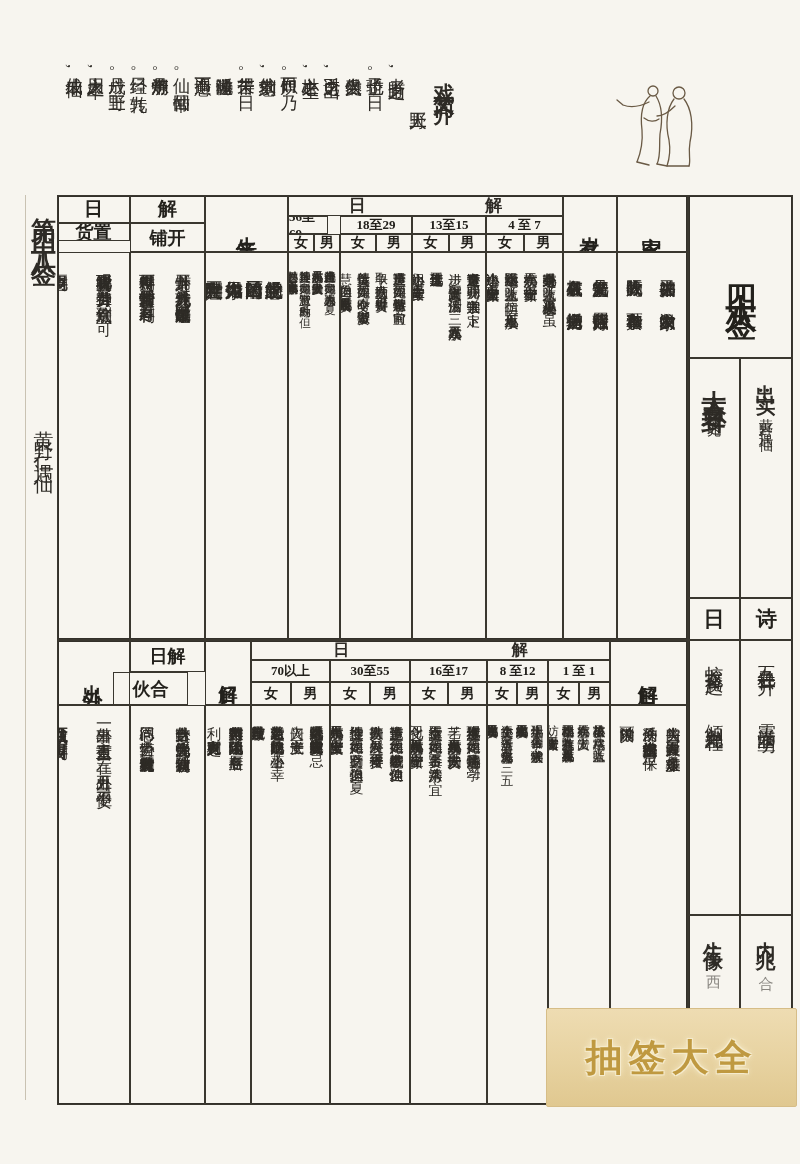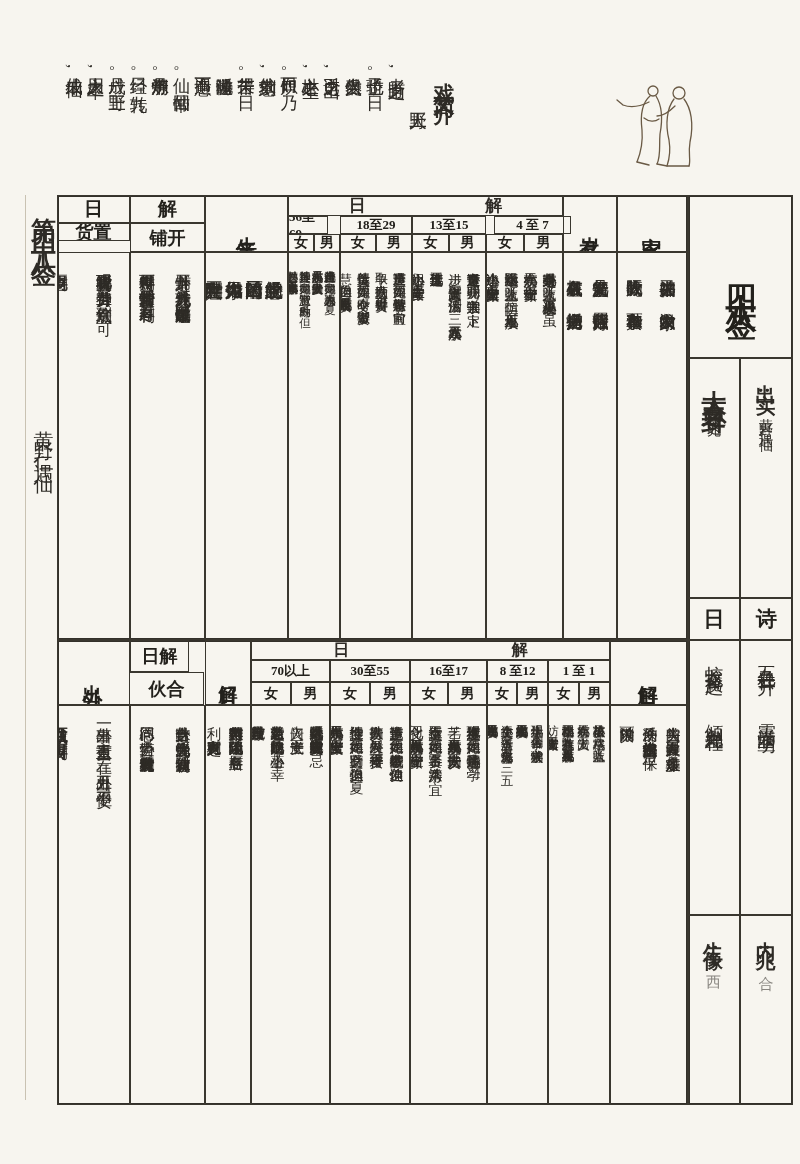--- a/index.html
+++ b/index.html
@@ -30,21 +30,21 @@
   
   #uOut{left:57px;top:195px;width:631px;height:445px;}
   #uh-ri{left:57px;top:195px;width:73px;height:28px;font-size:19px;}
   #uh-huozhi{left:57px;top:223px;width:73px;height:18px;font-size:18px;}
   #uh-jie{left:130px;top:195px;width:75px;height:28px;font-size:19px;}
   #uh-kaipu{left:130px;top:223px;width:75px;height:29px;font-size:18px;}
   #uh-shengyi{left:205px;top:195px;width:83px;height:57px;font-size:21px;letter-spacing:4px;}
   #uh-span{left:288px;top:195px;width:275px;height:21px;font-size:17px;}
   .ulab{top:216px;height:18px;font-size:13px;}
   #uh-a0{left:288px;width:40px;} #uh-a1{left:340px;width:72px;}
-  #uh-a2{left:412px;width:74px;} #uh-a3{left:486px;width:77px;margin-left:8px;}
+  #uh-a2{left:412px;width:74px;} #uh-a3{left:486px;width:77px;}
   .ufm{top:234px;height:18px;font-size:14px;}
   #uf0{left:288px;width:26px;} #um0{left:314px;width:26px;}
   #uf1{left:340px;width:36px;} #um1{left:376px;width:36px;}
   #uf2{left:412px;width:37px;} #um2{left:449px;width:37px;}
   #uf3{left:486px;width:38px;} #um3{left:524px;width:39px;}
   #uh-suijun{left:563px;top:195px;width:54px;height:57px;font-size:20px;letter-spacing:3px;}
   #uh-jiazhai{left:617px;top:195px;width:71px;height:57px;font-size:20px;letter-spacing:3px;}
   
   .ubody{top:252px;height:388px;}
   #uc-huozhi{left:57px;width:73px;font-size:16px;line-height:44px;}
@@ -52,22 +52,22 @@
   #uc-shengyi{left:205px;width:83px;font-size:18px;line-height:20px;padding-top:14px;}
   #uc-a56{left:288px;width:52px;font-size:11.5px;line-height:12.5px;}
   #uc-a18{left:340px;width:72px;font-size:13px;line-height:18px;}
   #uc-a13{left:412px;width:74px;font-size:13.5px;line-height:18.5px;}
   #uc-a4{left:486px;width:77px;font-size:14px;line-height:19px;}
   #uc-suijun{left:563px;width:54px;font-size:16.5px;line-height:26px;padding-top:14px;}
   #uc-jiazhai{left:617px;width:71px;font-size:16.5px;line-height:33px;padding-top:14px;}
   
   #lOut{left:57px;top:640px;width:631px;height:465px;}
   #lh-chuwai{left:57px;top:640px;width:73px;height:65px;font-size:20px;letter-spacing:4px;}
-  #lh-rijie{left:130px;top:640px;width:59px;height:32px;font-size:18px;}
-  #lh-huohe{left:129px;top:672px;width:75px;height:33px;font-size:18px;}
+  #lh-rijie{left:130px;top:640px;width:75px;height:32px;font-size:18px;}
+  #lh-huohe{left:113px;top:672px;width:75px;height:33px;font-size:18px;}
   #lh-jieriL{left:205px;top:640px;width:46px;height:65px;font-size:19px;letter-spacing:3px;}
   #lh-span{left:251px;top:640px;width:359px;height:20px;font-size:16px;}
   .llab{top:660px;height:22px;font-size:13px;}
   #lh-a0{left:251px;width:79px;} #lh-a1{left:330px;width:80px;text-align:center;}
   #lh-a2{left:410px;width:77px;} #lh-a3{left:487px;width:61px;} #lh-a4{left:548px;width:62px;}
   .lfm{top:682px;height:23px;font-size:14px;}
   #lf0{left:251px;width:40px;} #lm0{left:291px;width:39px;}
   #lf1{left:330px;width:40px;} #lm1{left:370px;width:40px;}
   #lf2{left:410px;width:38px;} #lm2{left:448px;width:39px;}
   #lf3{left:487px;width:30px;} #lm3{left:517px;width:31px;}
@@ -331,14 +331,17 @@
       <span class="rpartial">西</span>
     </div>
   </div>
   <div id="r-nz" class="cell vbox">
     <div class="vtxt">
       <span class="rlab">内兆:</span>
       <span class="rpartial">合</span>
     </div>
   </div>
 
+  <div id="watermark">
+    <span>抽签大全</span>
+  </div>
 
 </div>
 
 </body></html>

